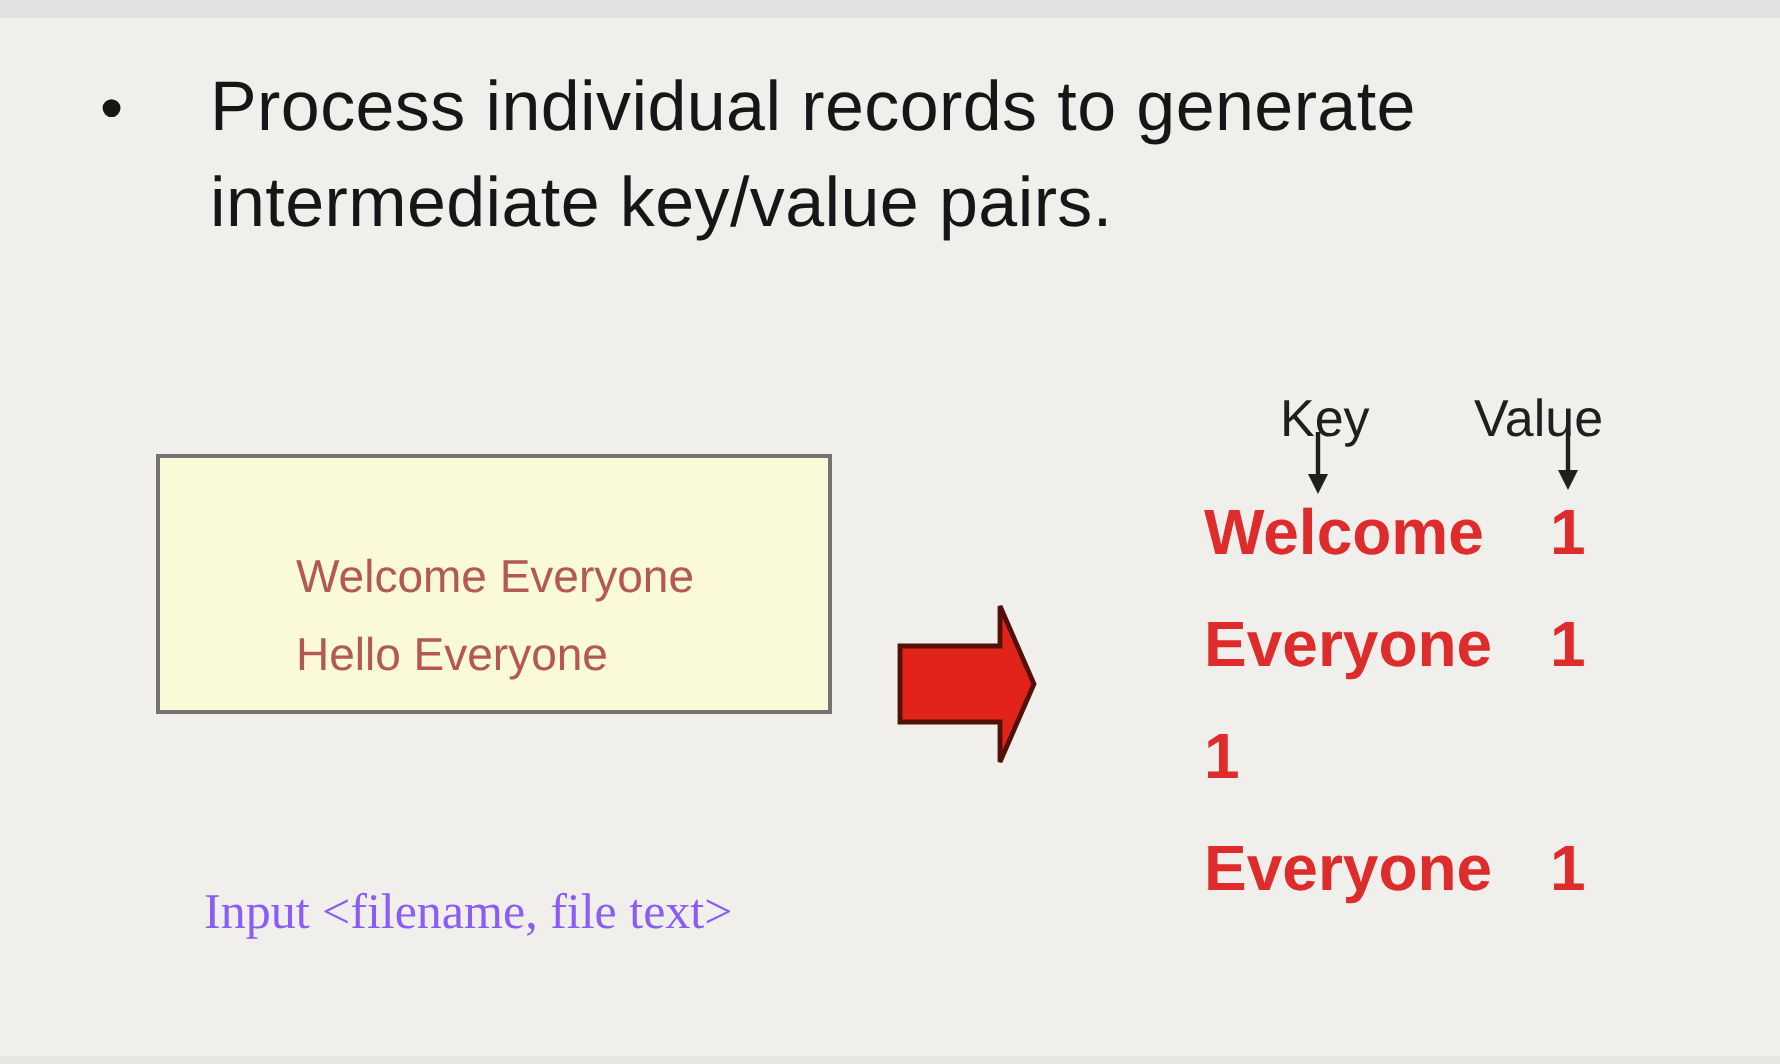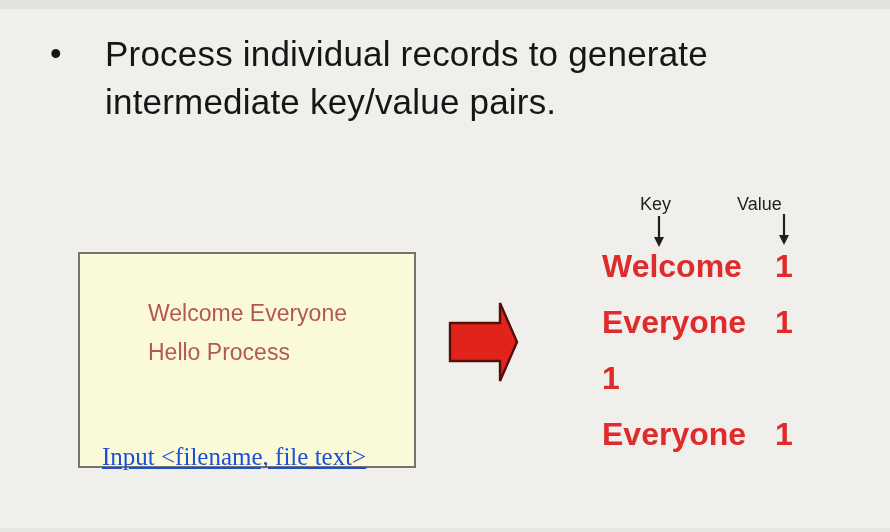--- a/index.html
+++ b/index.html
@@ -16,43 +16,43 @@
   
   .title-row{position:absolute;left:50px;top:30px;display:flex;align-items:flex-start;}
   .bullet{font-size:33px;line-height:48px;width:55px;color:var(--title,#161616);}
   .title-text{
     width:695px;font-size:35px;line-height:48px;
     color:var(--title,#161616);letter-spacing:0.2px;
   }
 
   
   .input-box{
-    position:absolute;left:78px;top:252px;width:338px;height:216px;
+    position:absolute;left:78px;top:227px;width:338px;height:130px;
     background:var(--box-fill,#fbfad8);
     border:2px solid var(--box-border,#737373);
     box-sizing:border-box;
   }
   .input-box-lines{
     position:absolute;left:68px;top:40px;
     font-size:23px;line-height:39px;
     color:var(--box-text,#b35757);
     white-space:nowrap;
   }
   .caption{
     position:absolute;left:102px;top:443px;
     font-family:"Liberation Serif",serif;
-    font-size:25px;color:#1d4ed8;white-space:nowrap;text-decoration:underline;
+    font-size:25px;color:#8b5cf6;white-space:nowrap;
   }
 
   
   .big-arrow{position:absolute;left:448px;top:301px;width:72px;height:82px;}
 
   
   .kv-header{
-    position:absolute;font-size:18px;color:var(--header-text,#1f1f1f);
+    position:absolute;font-size:26px;color:var(--header-text,#1f1f1f);
     white-space:nowrap;
   }
   .key-header{left:640px;top:194px;}
   .value-header{left:737px;top:194px;}
   .header-arrow{position:absolute;width:16px;height:32px;}
   .key-arrow{left:651px;top:216px;}
   .value-arrow{left:776px;top:214px;}
 
   
   .kv-rows{
@@ -73,21 +73,21 @@
   <div class="edge-strip-bottom"></div>
 
   <div class="title-row">
     <span class="bullet">•</span>
     <span class="title-text">Process individual records to generate intermediate key/value pairs.</span>
   </div>
 
   <div class="input-box">
     <div class="input-box-lines">
       <div>Welcome Everyone</div>
-      <div>Hello Process</div>
+      <div>Hello Everyone</div>
     </div>
   </div>
   <div class="caption">Input &lt;filename, file text&gt;</div>
 
   <svg class="big-arrow" viewBox="0 0 72 82" aria-hidden="true">
     <polygon points="2,22 52,22 52,2 69,41 52,80 52,60 2,60" style="fill:var(--arrow-fill,#e2231a);stroke:var(--arrow-edge,#531008);stroke-width:2.4;stroke-linejoin:miter;"></polygon>
   </svg>
 
   <div class="kv-header key-header">Key</div>
   <div class="kv-header value-header">Value</div>

